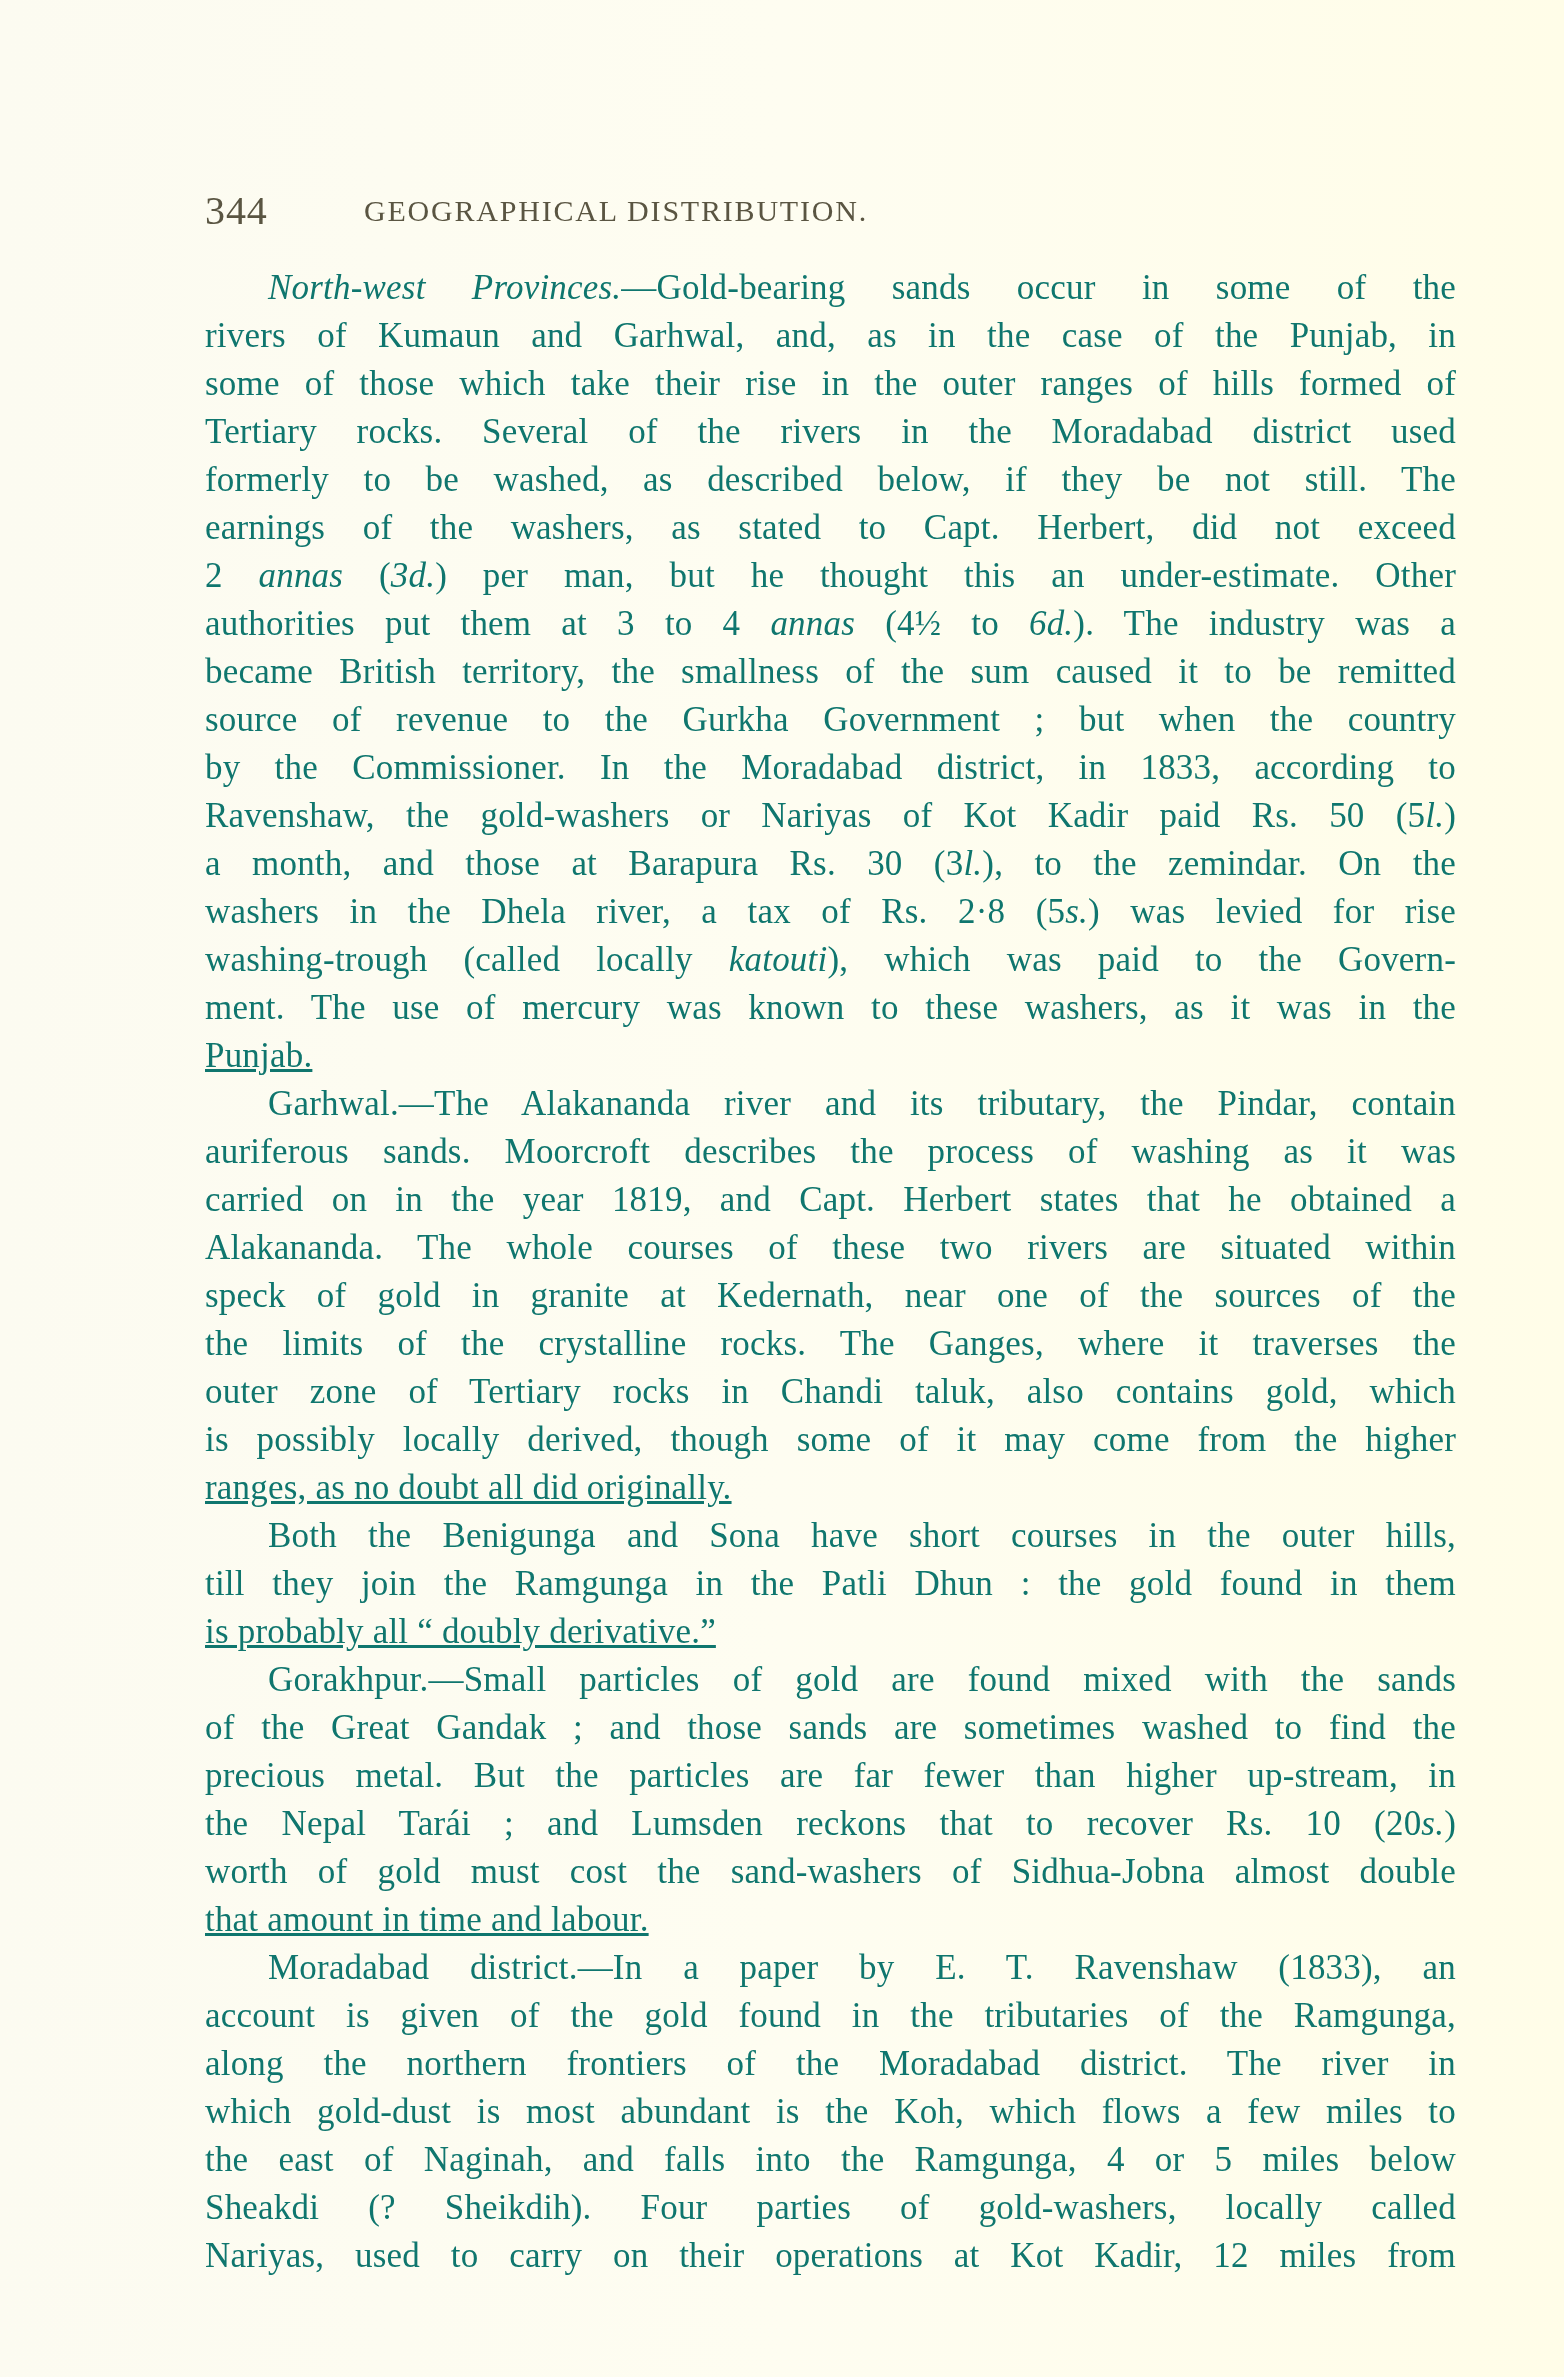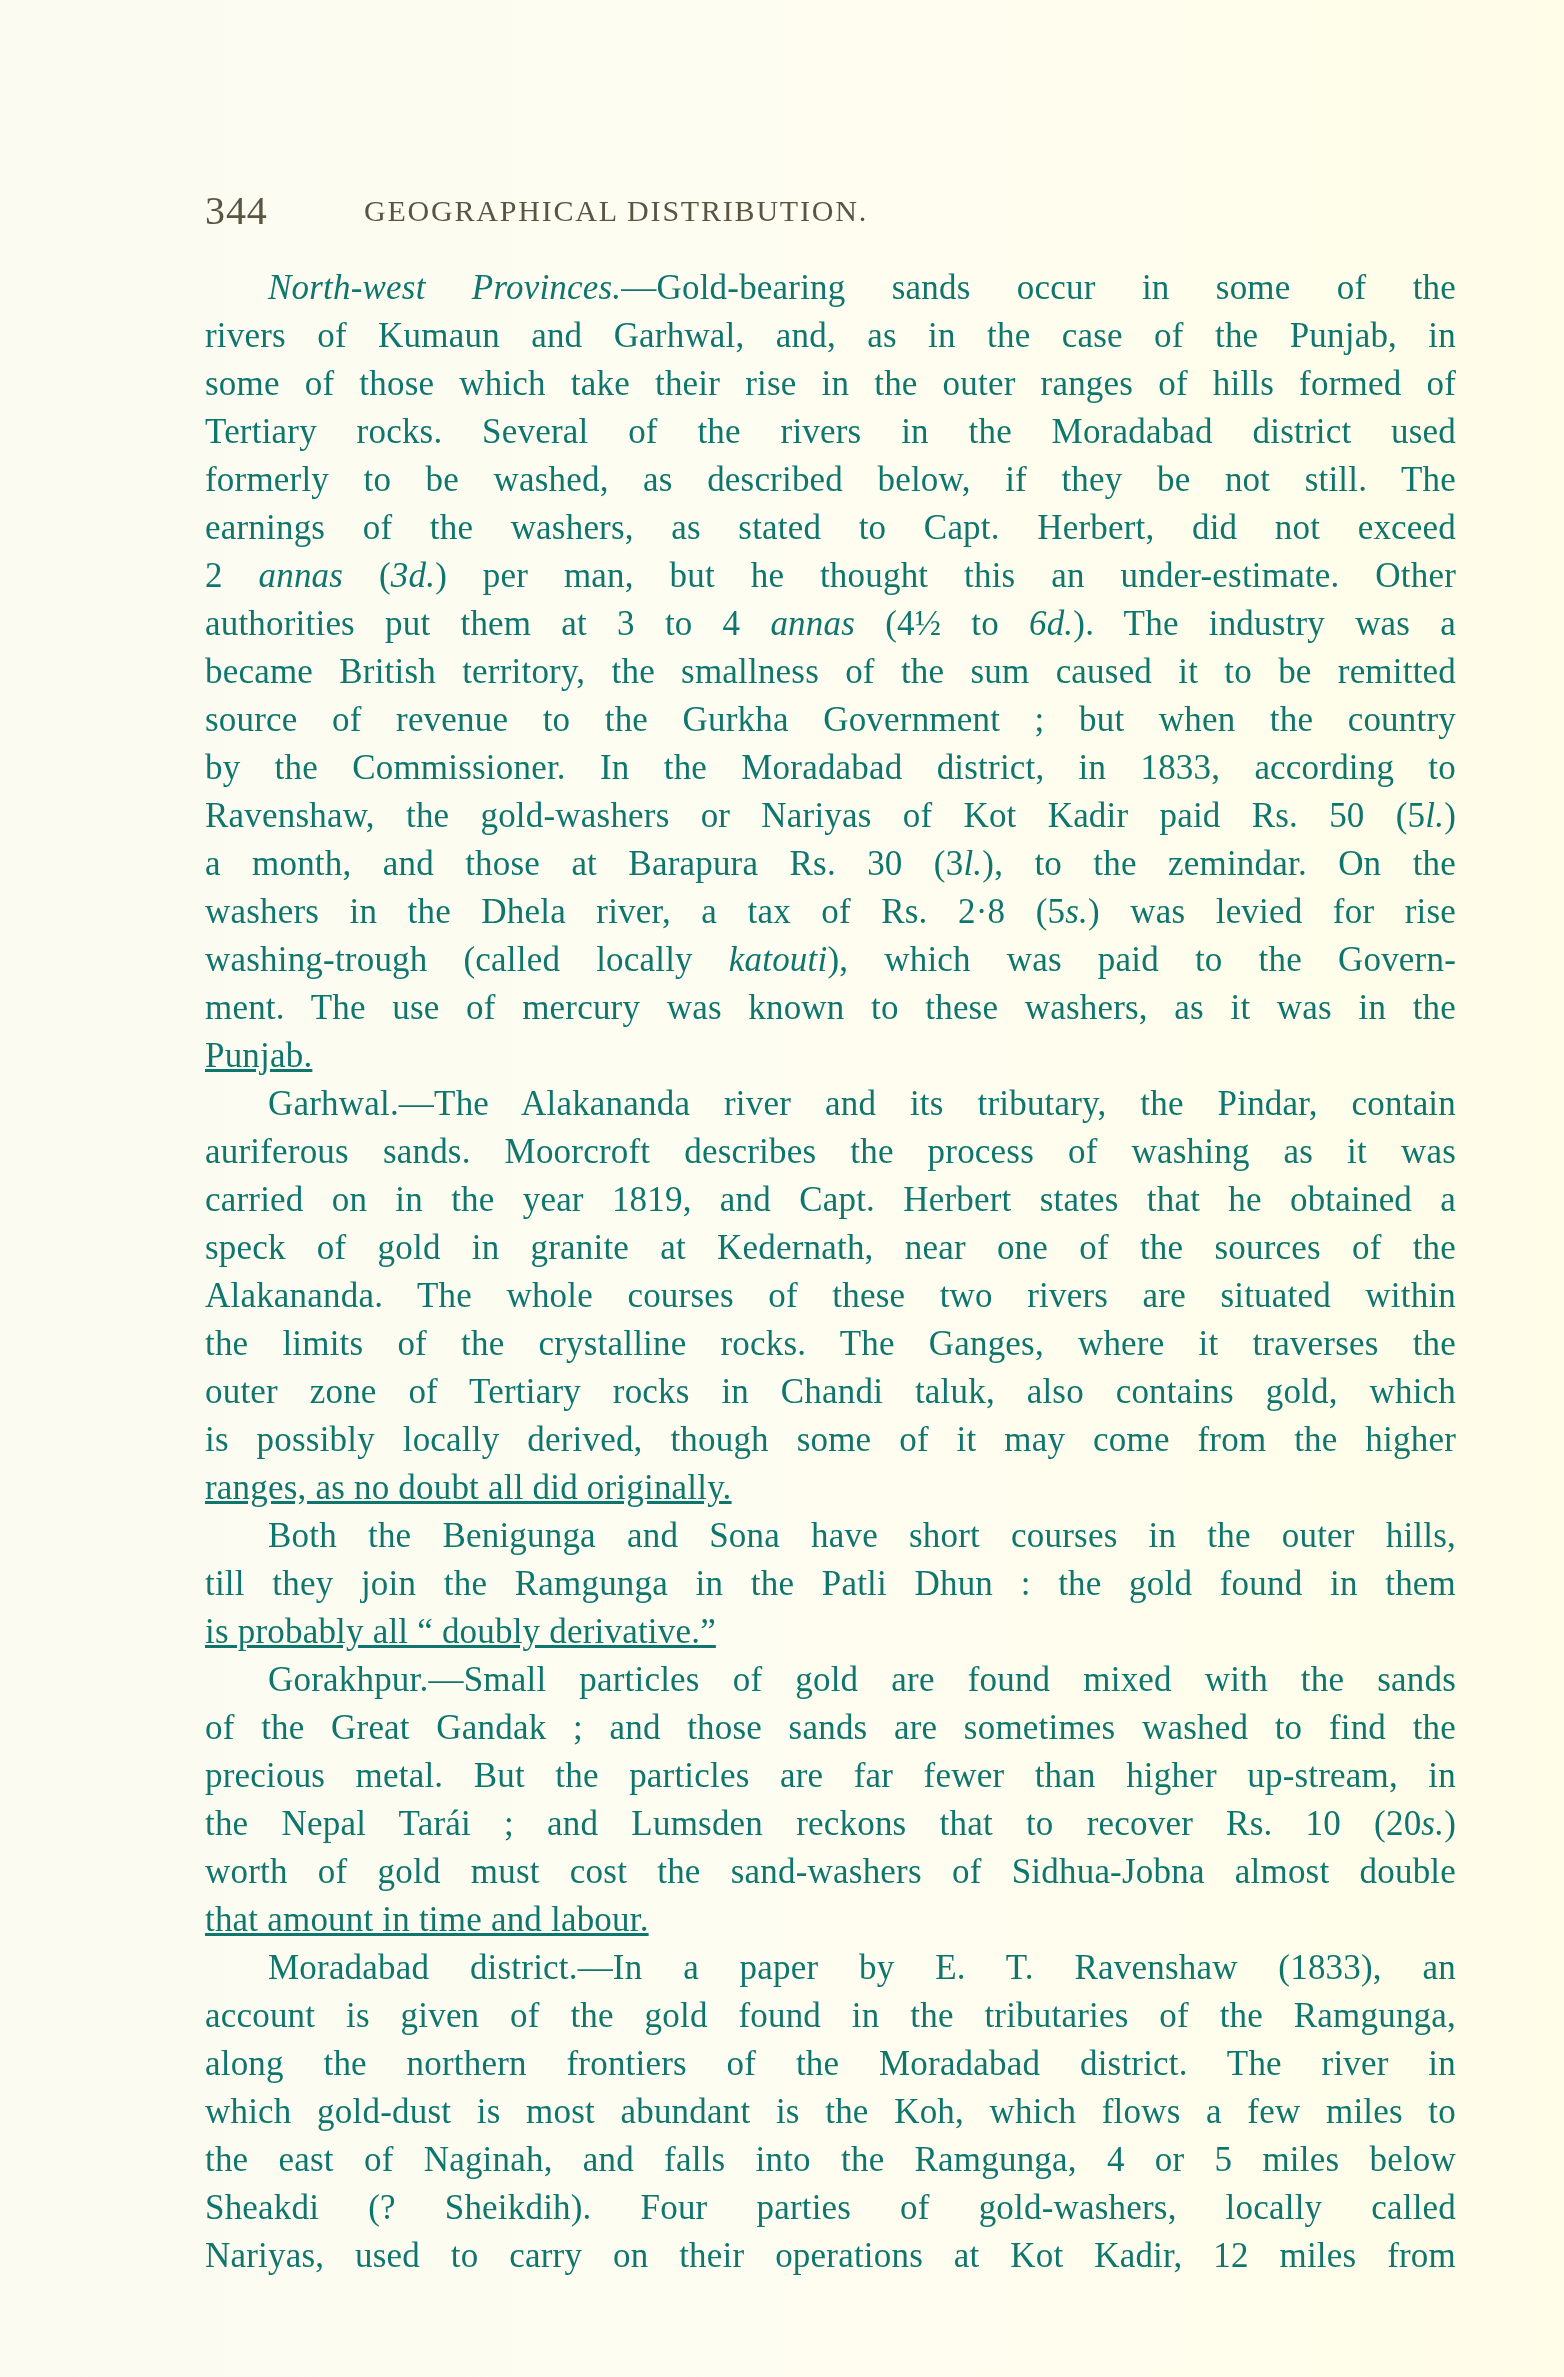--- a/index.html
+++ b/index.html
@@ -104,22 +104,22 @@
         <span class="line"><span>a month, and those at Barapura Rs. 30 (3</span><i>l.</i><span>), to the zemindar.  On the</span></span>
         <span class="line"><span>washers in the Dhela river, a tax of Rs. 2·8 (5</span><i>s.</i><span>) was levied for rise</span></span>
         <span class="line"><span>washing-trough (called locally </span><i>katouti</i><span>), which was paid to the Govern-</span></span>
         <span class="line"><span>ment.  The use of mercury was known to these washers, as it was in the</span></span>
         <span class="line last"><span>Punjab.</span></span>
       </div>
       <div class="paragraph">
         <span class="line indent"><span>Garhwal.—The Alakananda river and its tributary, the Pindar, contain</span></span>
         <span class="line"><span>auriferous sands.  Moorcroft describes the process of washing as it was</span></span>
         <span class="line"><span>carried on in the year 1819, and Capt. Herbert states that he obtained a</span></span>
+        <span class="line"><span>Alakananda.  The whole courses of these two rivers are situated within</span></span>
         <span class="line"><span>speck of gold in granite at Kedernath, near one of the sources of the</span></span>
-        <span class="line"><span>Alakananda.  The whole courses of these two rivers are situated within</span></span>
         <span class="line"><span>the limits of the crystalline rocks.  The Ganges, where it traverses the</span></span>
         <span class="line"><span>outer zone of Tertiary rocks in Chandi taluk, also contains gold, which</span></span>
         <span class="line"><span>is possibly locally derived, though some of it may come from the higher</span></span>
         <span class="line last"><span>ranges, as no doubt all did originally.</span></span>
       </div>
       <div class="paragraph">
         <span class="line indent"><span>Both the Benigunga and Sona have short courses in the outer hills,</span></span>
         <span class="line"><span>till they join the Ramgunga in the Patli Dhun :  the gold found in them</span></span>
         <span class="line last"><span>is probably all “ doubly derivative.”</span></span>
       </div>

